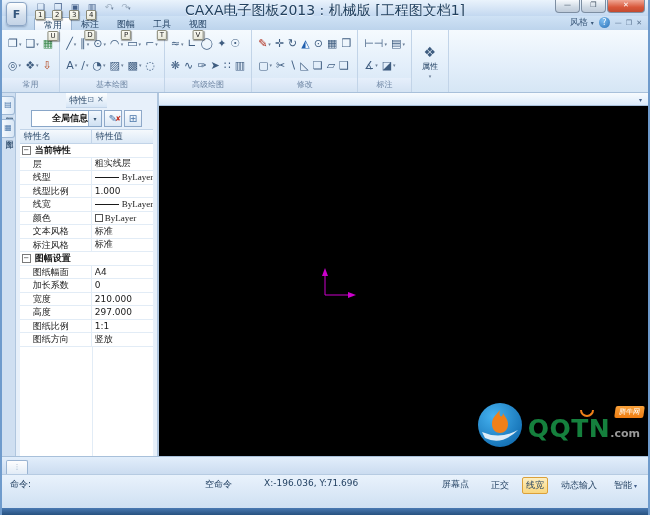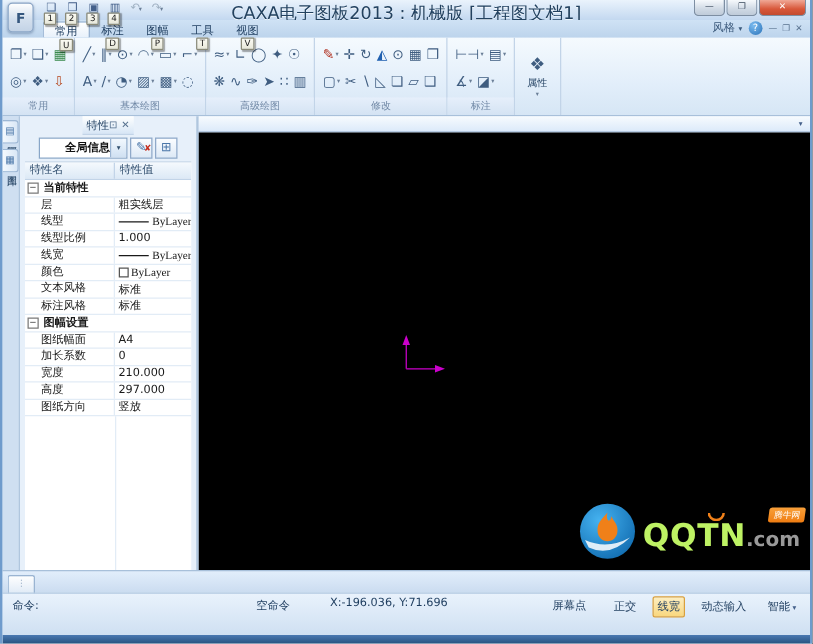--- a/index.html
+++ b/index.html
@@ -125,23 +125,23 @@
 
   
   .canvas-col { flex:1; display:flex; flex-direction:column; min-width:0; }
   .doc-strip { height:13px; flex-shrink:0; background:linear-gradient(#f7fbfe,#dceafa);
                border-bottom:1px solid #a8c0da; position:relative; }
   .doc-caret { position:absolute; right:6px; top:3px; font-size:6px; color:#44608a; }
   .canvas { flex:1; background:#000; position:relative; overflow:hidden; }
 
   .watermark { position:absolute; right:8px; bottom:8px; display:flex; align-items:center; }
   .wm-text { margin-left:5px; position:relative; padding-top:6px; }
-  .wm-main { font-size:25px; font-weight:bold; color:#bef264; letter-spacing:0.5px;
+  .wm-main { font-size:25px; font-weight:bold; color:#15803d; letter-spacing:0.5px;
              font-family:"DejaVu Sans", sans-serif; }
-  .wm-suffix { font-size:16px; color:#9a9a9a; font-weight:bold; }
+  .wm-suffix { font-size:11px; color:#9a9a9a; font-weight:bold; }
   .wm-horns { position:absolute; top:2px; left:52px; width:14px; height:7px;
               border:2px solid #f08019; border-top:none; border-radius:0 0 10px 10px; }
   .wm-badge { position:absolute; top:-2px; right:-4px; background:linear-gradient(#f8a03a,#ef7d12);
               color:#fff; font-size:7px; padding:1px 4px; border-radius:2px;
               transform:skewX(-8deg); white-space:nowrap; }
 
   
   .cmd-strip { height:18px; flex-shrink:0; background:linear-gradient(#e2eefb,#cbdcf0);
                border-top:1px solid #a8c0da; position:relative; }
   .cmd-tab { position:absolute; left:4px; top:3px; width:22px; height:15px;
@@ -532,20 +532,26 @@
             <div class="prop-row">
               <span class="pr-name">宽度</span>
               <span class="pr-value">
                 <span>210.000</span>
               </span>
             </div>
             <div class="prop-row">
               <span class="pr-name">高度</span>
               <span class="pr-value">
                 <span>297.000</span>
+              </span>
+            </div>
+            <div class="prop-row">
+              <span class="pr-name">图纸比例</span>
+              <span class="pr-value">
+                <span>1:1</span>
               </span>
             </div>
             <div class="prop-row">
               <span class="pr-name">图纸方向</span>
               <span class="pr-value">
                 <span>竖放</span>
               </span>
             </div>
           </div>
         <div class="prop-empty"></div>

